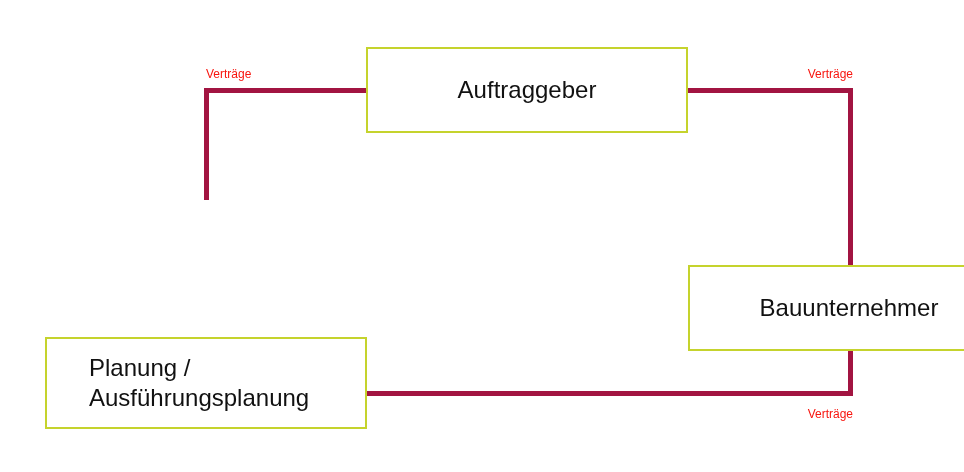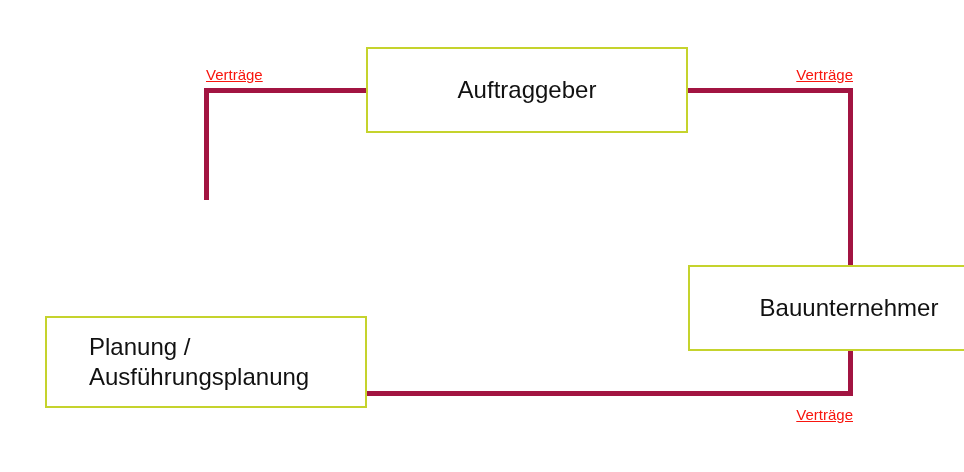--- a/index.html
+++ b/index.html
@@ -36,25 +36,24 @@
     padding-left: 42px;
   }
   .edge {
     position: absolute;
     background: var(--connector, #a21441);
     z-index: 1;
   }
   .edge-label {
     position: absolute;
     color: var(--edge-label, #f8150e);
-    font-size: 15px;
+    font-size: 12px;
     line-height: 15px;
     z-index: 3;
     white-space: nowrap;
-    text-decoration: underline;
   }
   .edge-label.align-right {
     text-align: right;
   }
 </style>
 </head>
 <body>
 
 <div class="canvas">
 
@@ -62,21 +61,21 @@
   <div class="edge" style="left:204px; top:88px; width:5px; height:112px;"></div>
   <div class="edge" style="left:688px; top:88px; width:165px; height:5px;"></div>
   <div class="edge" style="left:848px; top:88px; width:5px; height:308px;"></div>
   <div class="edge" style="left:367px; top:391px; width:486px; height:5px;"></div>
 
   <div class="node" style="left:366px; top:47px; width:322px; height:86px;">
     <span>Auftraggeber</span>
   </div>
 
 
-  <div class="node align-left" style="left:45px; top:316px; width:322px; height:92px;">
+  <div class="node align-left" style="left:45px; top:337px; width:322px; height:92px;">
     <span>Planung /
 Ausführungsplanung</span>
   </div>
 
   <div class="node" style="left:688px; top:265px; width:322px; height:86px;">
     <span>Bauunternehmer</span>
   </div>
 
   <div class="edge-label" style="left:206px; top:67px;">Verträge</div>
   <div class="edge-label align-right" style="left:749px; top:67px; width:104px;">Verträge</div>

